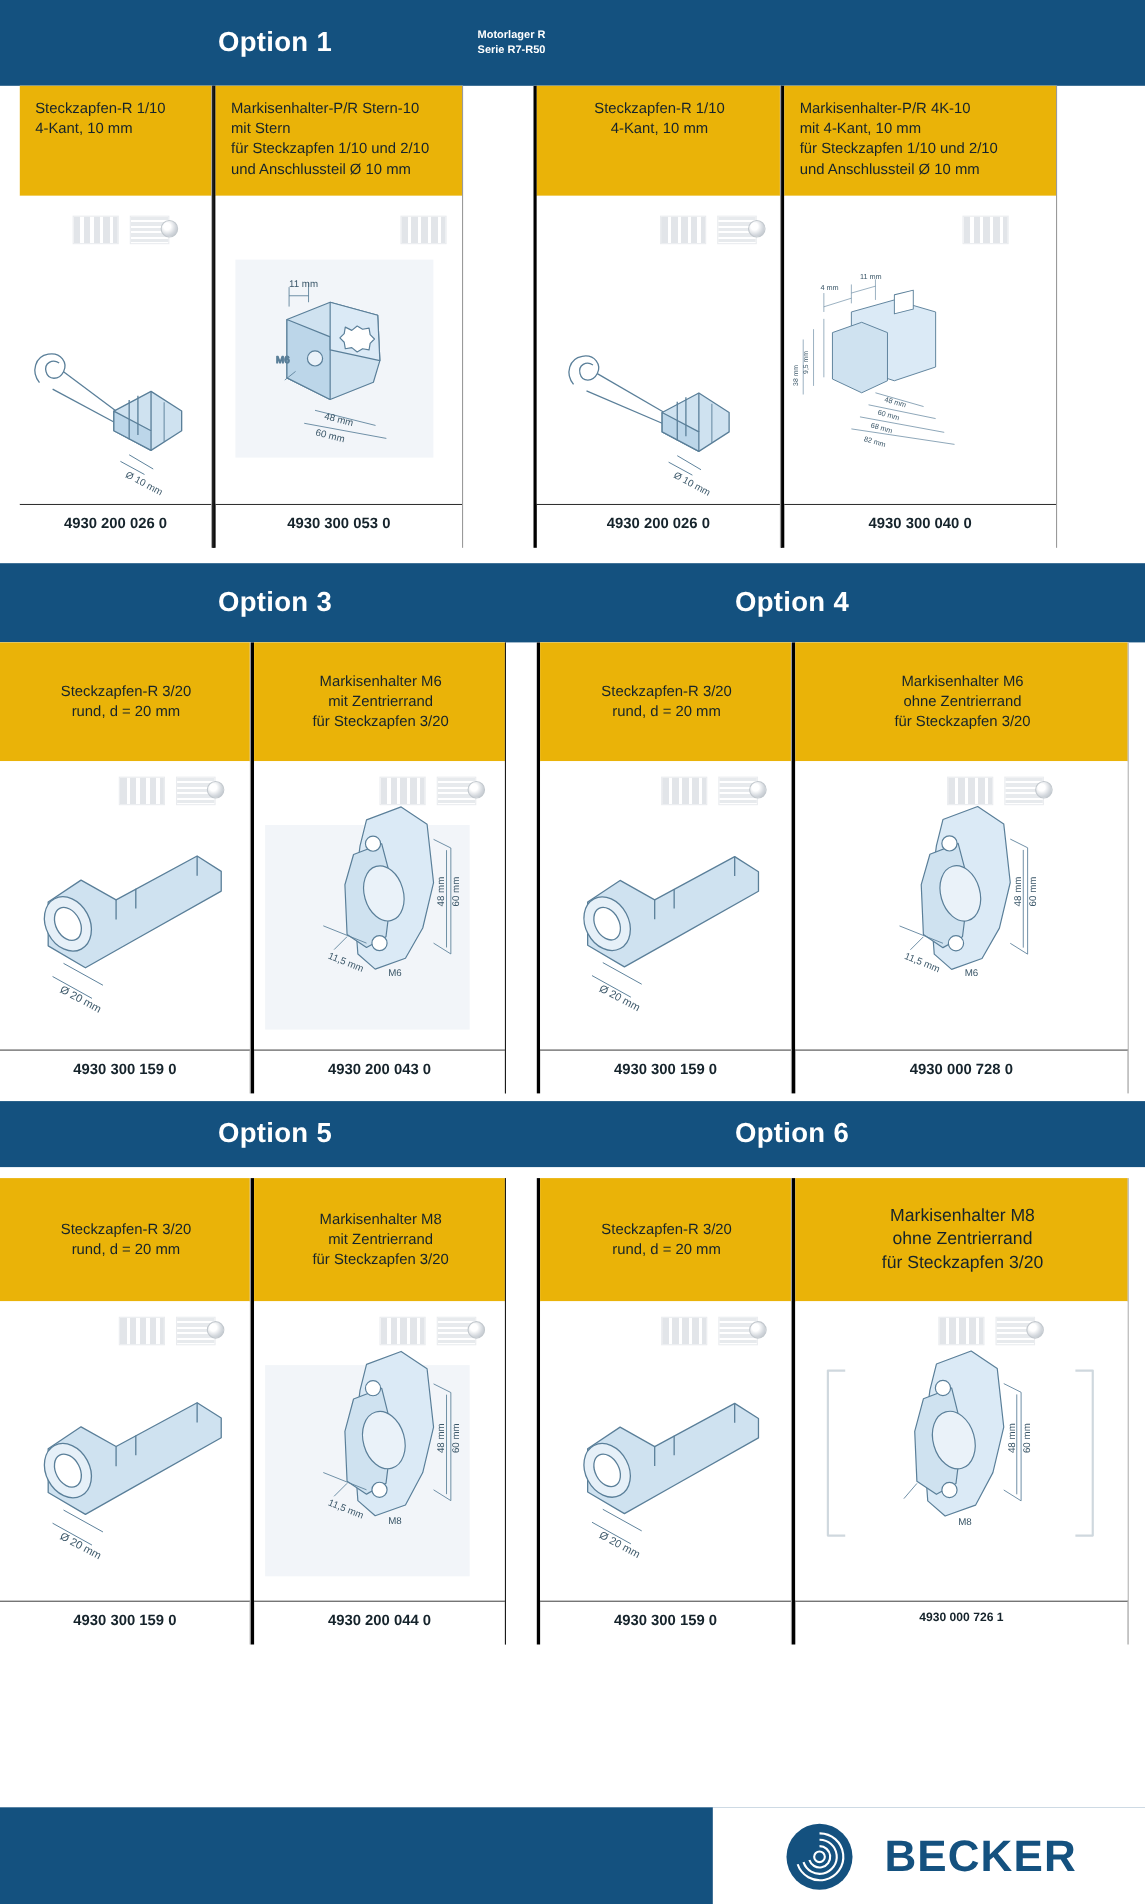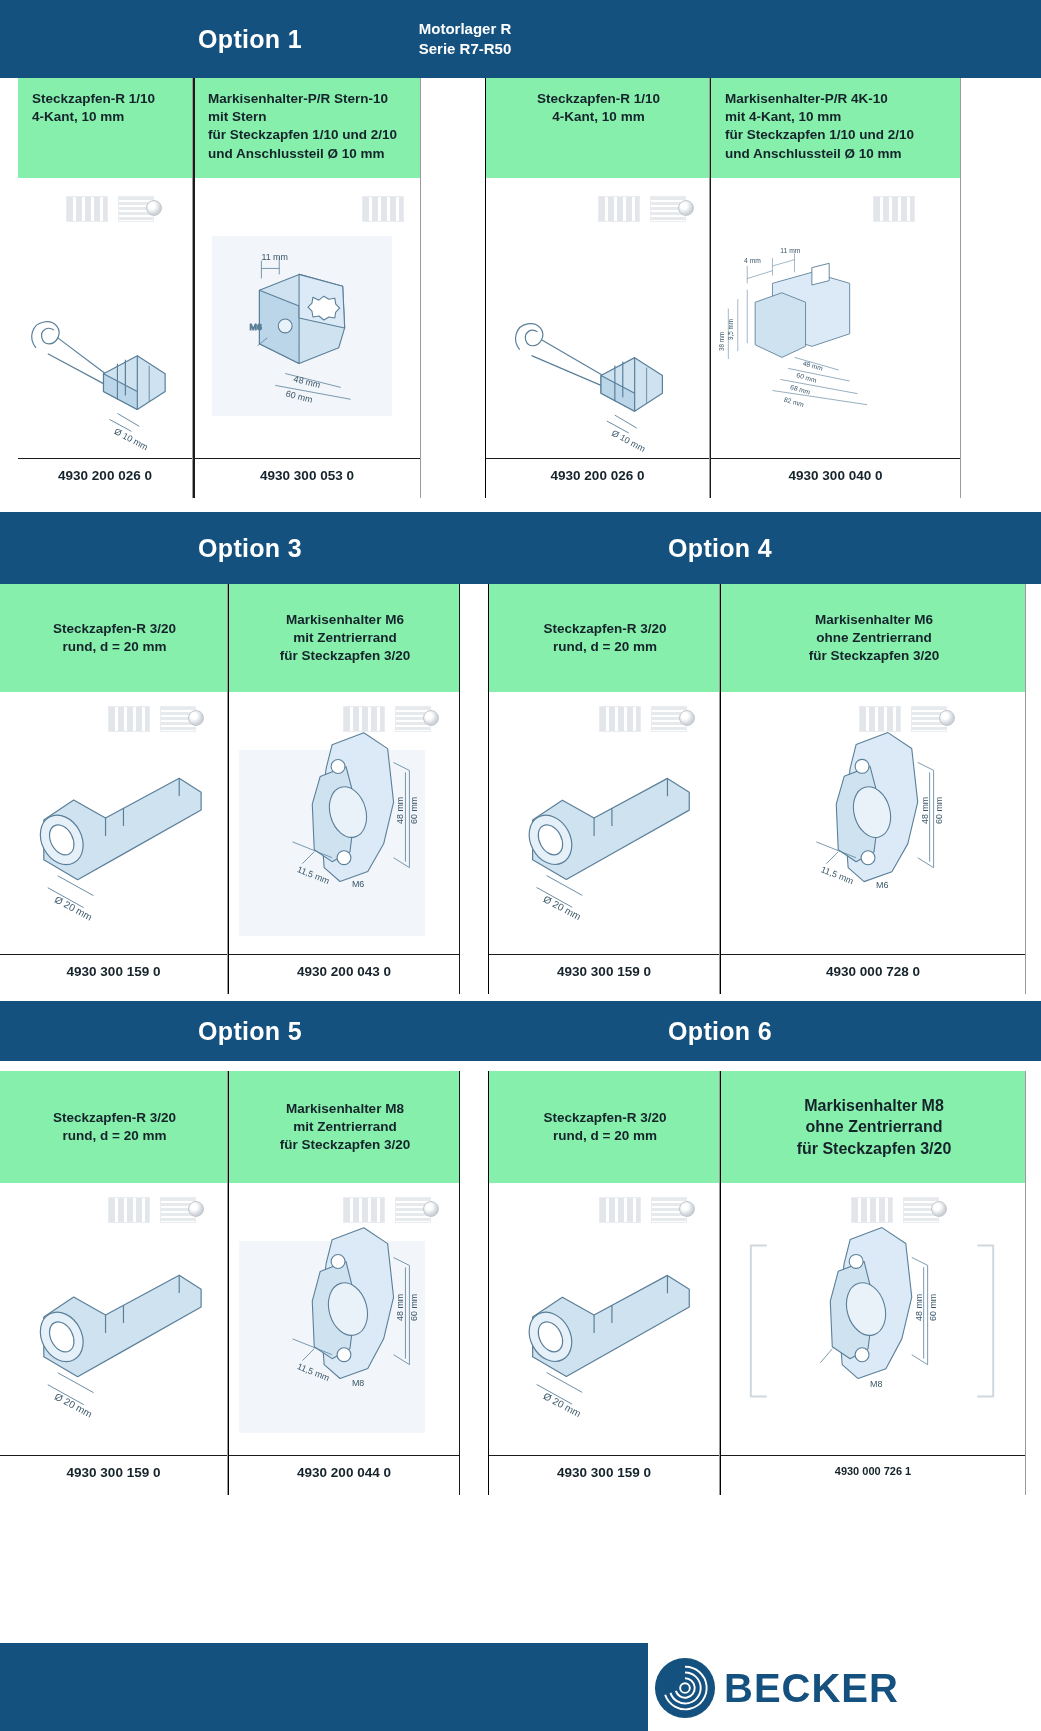--- a/index.html
+++ b/index.html
@@ -27,38 +27,38 @@
     letter-spacing:0.3px;
     text-align:center;
   }
   .band .opt.left  { left:90px;  width:320px; }
   .band .opt.right { left:560px; width:320px; }
   .band .subtitle {
     position:absolute;
     left:355px; width:220px;
     top:50%; transform:translateY(-50%);
     text-align:center;
-    font-size:15px; font-weight:bold;
+    font-size:10px; font-weight:bold;
     line-height:1.35;
   }
 
   
   .optblock { position:absolute; }
   .col {
     position:absolute;
     top:0;
     background:#ffffff;
-    border-left:1px solid #000000;
+    border-left:3px solid #000000;
     border-right:1px solid #9a9a9a;
   }
   .capbox {
-    background:#86efac;
+    background:#eab308;
     padding:12px 12px 12px 14px;
     font-size:13.5px;
-    font-weight:bold;
+    font-weight:normal;
     color:#15232b;
     line-height:1.35;
   }
   .capbox.center { text-align:center; }
   .imgbox {
     position:relative;
     background:#ffffff;
     overflow:hidden;
   }
   .partno {
@@ -102,22 +102,22 @@
   
   .footer-band {
     position:absolute; left:0; bottom:0; width:1041px; height:88px;
     background:#14517f;
   }
   .footer-white {
     position:absolute; left:648px; bottom:0; width:393px; height:88px;
     background:#ffffff;
   }
   .logo {
-    position:absolute; left:654px; bottom:12px;
-    display:flex; align-items:center; gap:8px;
+    position:absolute; left:714px; bottom:12px;
+    display:flex; align-items:center; gap:28px;
   }
   .logo-mark { width:62px; height:62px; }
   .logo-text {
     font-size:40px; font-weight:bold; letter-spacing:1px;
     color:#14517f; line-height:1;
   }
   .side-rule {
     position:absolute; background:#1b1b1b;
   }
 </style>

